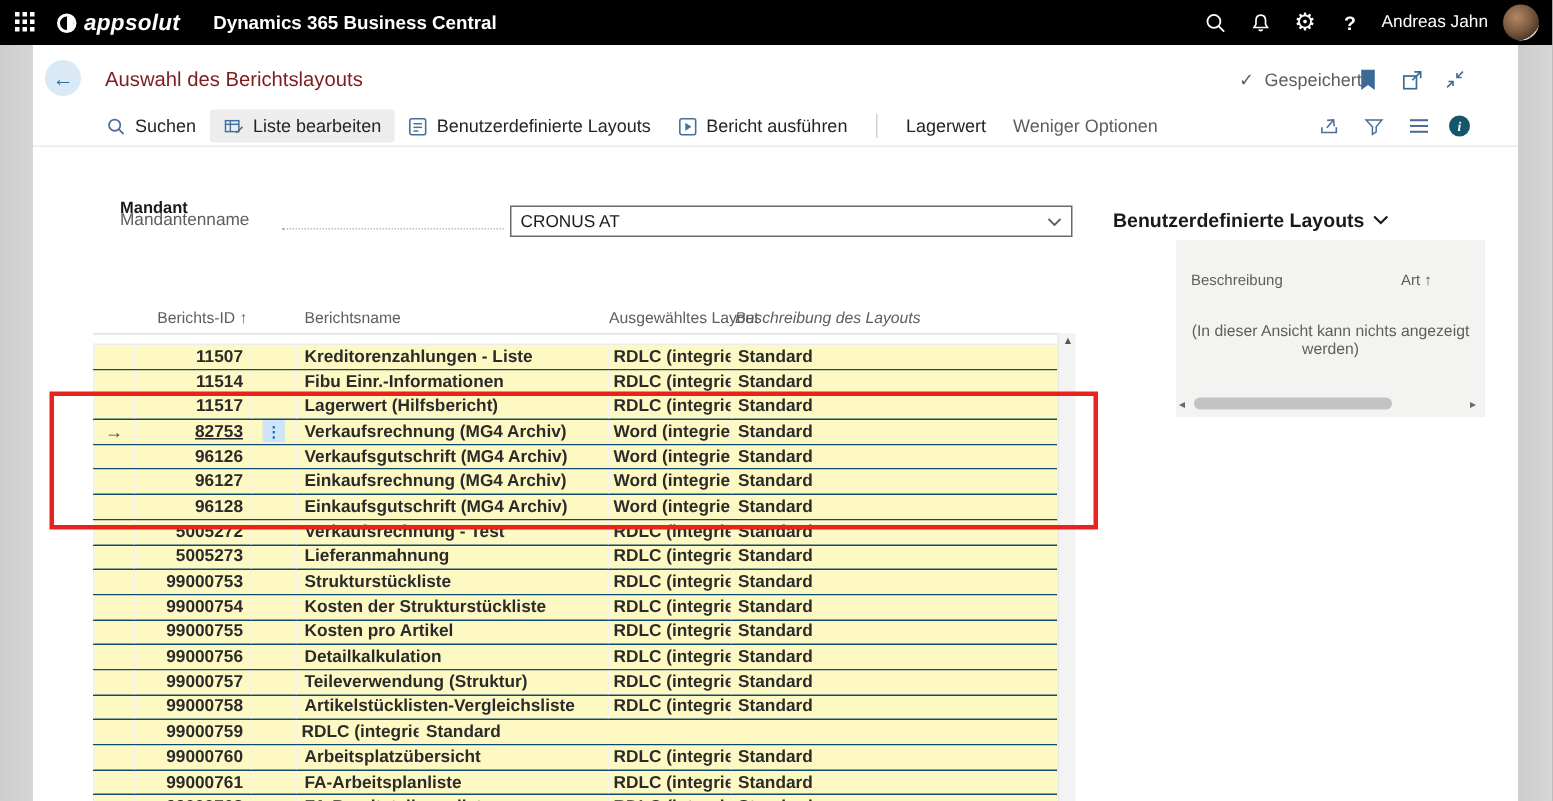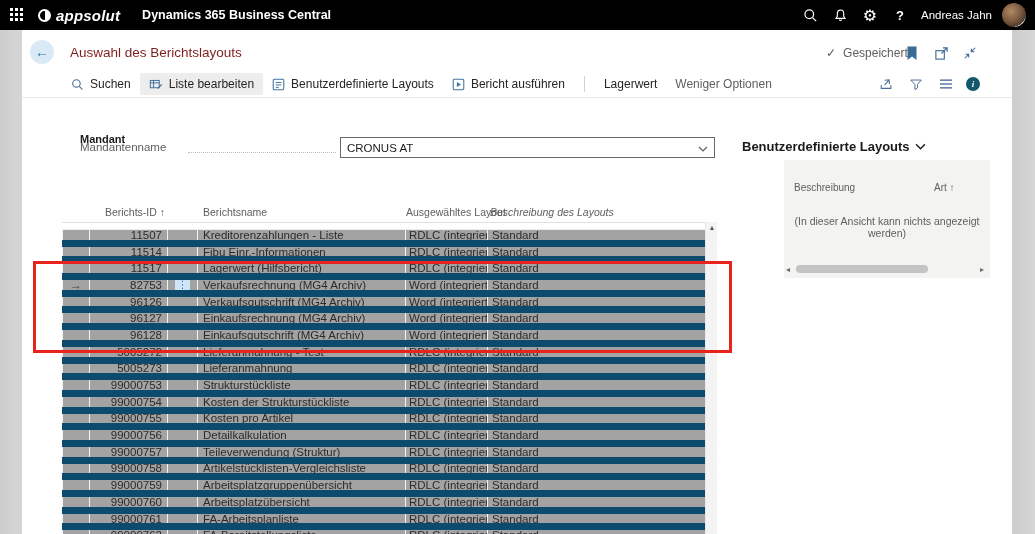--- a/index.html
+++ b/index.html
@@ -78,22 +78,22 @@
   
   .th-label { position:absolute; font-size:10.5px; color:#605e5c; top:206px; z-index:10; white-space:nowrap; cursor:pointer; }
   .th-id { left:90px; width:75px; text-align:right; }
   .th-name { left:203px; }
   .th-layout { left:406px; }
   .th-desc { left:490px;font-style:italic; }
 
   .table-wrap { position:absolute; left:62px; top:222px; width:643px; height:312px; overflow:hidden;
                 border-top:1px solid #e0e0e0; z-index:10; background:#fff; }
   .partial-top { height:7px; border-bottom:1px solid #ececec; }
-  .trow { display:flex; height:16.7px; border-bottom:7px solid #0c4a6e; font-size:11.5px; color:#2b2b2b;
-          align-items:center; cursor:pointer; background:#a3a3a3; }
+  .trow { display:flex; height:16.7px; border-bottom:1px solid #0c4a6e; font-size:11.5px; color:#2b2b2b;
+          align-items:center; cursor:pointer; background:#fef9c3;font-weight:bold; }
   .cell { height:100%; display:flex; align-items:center; border-right:1px solid #f2f2f2; overflow:hidden; white-space:nowrap; }
   .c-arrow { width:28px; justify-content:center; color:#444; font-size:12px; border-left:1px solid #f2f2f2; }
   .c-id { width:78px; justify-content:flex-end; padding-right:5px; }
   .c-menu { width:30px; justify-content:center; }
   .c-name { width:208px; padding-left:5px; }
   .c-layout { width:82px; padding-left:3px; }
   .c-desc { width:217px; padding-left:4px; border-right:none; }
   .id-link { text-decoration:underline; }
   .dots-btn { width:15px; height:15px; background:#cfe4f7; color:#1f6cb5; font-size:10px;
               display:flex; align-items:center; justify-content:center; cursor:pointer; }
@@ -350,21 +350,21 @@
           <div class="cell c-name">Einkaufsgutschrift (MG4 Archiv)</div>
           <div class="cell c-layout">Word (integriert)</div>
           <div class="cell c-desc">Standard</div>
         </div>
         <div class="trow">
           <div class="cell c-arrow"></div>
           <div class="cell c-id">
             <span>5005272</span>
           </div>
           <div class="cell c-menu"></div>
-          <div class="cell c-name">Lieferanmahnung - Test</div>
+          <div class="cell c-name">Verkaufsrechnung - Test</div>
           <div class="cell c-layout">RDLC (integriert)</div>
           <div class="cell c-desc">Standard</div>
         </div>
         <div class="trow">
           <div class="cell c-arrow"></div>
           <div class="cell c-id">
             <span>5005273</span>
           </div>
           <div class="cell c-menu"></div>
           <div class="cell c-name">Lieferanmahnung</div>
@@ -430,21 +430,20 @@
           <div class="cell c-name">Artikelstücklisten-Vergleichsliste</div>
           <div class="cell c-layout">RDLC (integriert)</div>
           <div class="cell c-desc">Standard</div>
         </div>
         <div class="trow">
           <div class="cell c-arrow"></div>
           <div class="cell c-id">
             <span>99000759</span>
           </div>
           <div class="cell c-menu"></div>
-          <div class="cell c-name">Arbeitsplatzgruppenübersicht</div>
           <div class="cell c-layout">RDLC (integriert)</div>
           <div class="cell c-desc">Standard</div>
         </div>
         <div class="trow">
           <div class="cell c-arrow"></div>
           <div class="cell c-id">
             <span>99000760</span>
           </div>
           <div class="cell c-menu"></div>
           <div class="cell c-name">Arbeitsplatzübersicht</div>

